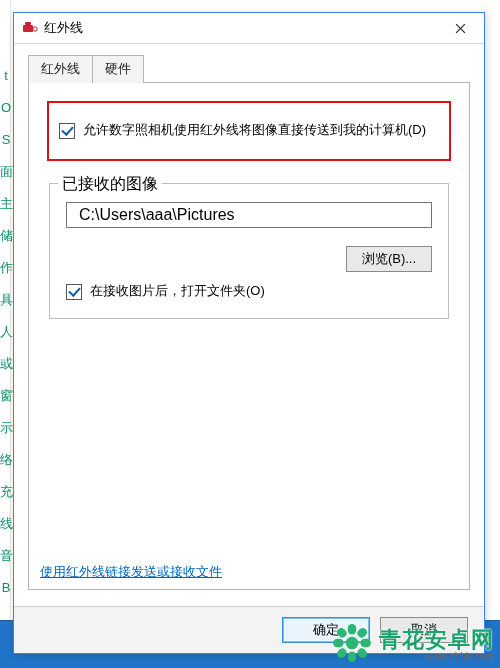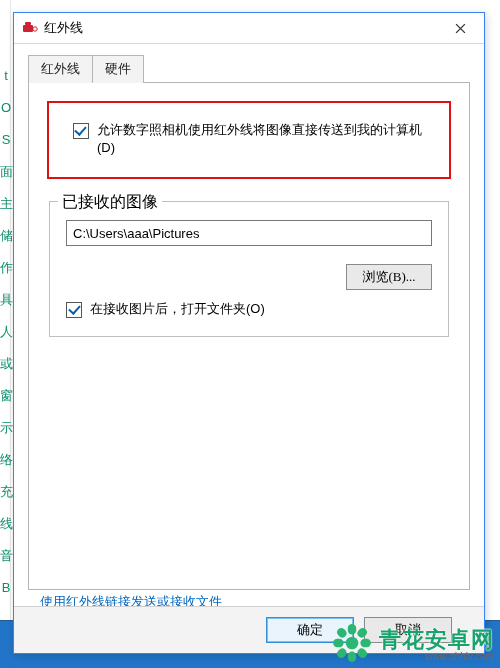--- a/index.html
+++ b/index.html
@@ -19,38 +19,38 @@
 
   .client{position:relative;padding:10px 14px 0 14px;height:calc(100% - 30px - 48px)}
 
   .tabstrip{position:relative;height:28px;border-bottom:1px solid #b5b5b5;display:flex;align-items:flex-end;gap:0}
   .tab{position:relative;padding:4px 12px 5px;border:1px solid #b5b5b5;border-bottom:none;background:#fff;margin-right:-1px;font-size:13px;color:#222;top:1px}
   .tab.inactive{background:#f3f3f3}
   .tab.active{background:#fff;z-index:2;border-bottom:1px solid #fff}
 
   .panel{border:1px solid #b5b5b5;border-top:none;padding:18px 18px 8px 18px;min-height:480px}
 
-  .highlight-box{border:2px solid #d11; padding:18px 10px 20px 24px;margin-bottom:22px}
+  .highlight-box{border:2px solid #d11; padding:18px 10px 20px 10px;margin-bottom:22px}
   .chk-row{display:flex;align-items:flex-start;gap:8px}
   .chk{width:14px;height:14px;border:1px solid #555;display:inline-flex;align-items:center;justify-content:center;margin-top:2px;background:#fff}
   .chk.checked::after{content:"";width:9px;height:5px;border:2px solid #0a5ea8;border-top:none;border-right:none;transform:rotate(-48deg);margin-top:-3px}
   .chk-label{line-height:18px}
 
   .groupbox{border:1px solid #bfbfbf;padding:18px 16px 18px 16px;position:relative;margin-top:6px}
   .group-legend{position:absolute;top:-10px;left:8px;background:#fff;padding:0 4px;font-size:16px}
   .field-label{margin:2px 0 8px 2px}
-  .path-input{width:100%;height:26px;border:1px solid #767676;padding:2px 6px;font-size:13px;font-family:inherit;box-sizing:border-box}
+  .path-input{width:100%;height:26px;border:1px solid #767676;padding:2px 12px;font-size:16px;font-family:inherit;box-sizing:border-box}
   .browse-row{display:flex;justify-content:flex-end;margin-top:18px}
-  .win-btn{min-width:86px;height:26px;border:1px solid #8a8a8a;background:#e9e9e9;font-size:13px;font-family:Liberation Serif, serif;padding:0 12px;cursor:default}
+  .win-btn{min-width:86px;height:26px;border:1px solid #8a8a8a;background:#e9e9e9;font-size:13px;font-family:Liberation Sans, sans-serif;padding:0 12px;cursor:default}
   .open-after{margin-top:10px}
 
-  .footer-link{position:absolute;left:26px;bottom:42px}
+  .footer-link{position:absolute;left:26px;bottom:72px}
   .footer-link a{color:#0067c0;text-decoration:underline;font-size:13px}
 
-  .buttons{position:absolute;left:0;right:0;bottom:0;height:46px;border-top:1px solid #d0d0d0;background:#f3f3f3;display:flex;align-items:center;justify-content:flex-end;gap:10px;padding:0 32px}
+  .buttons{position:absolute;left:0;right:0;bottom:0;height:46px;border-top:1px solid #d0d0d0;background:#f3f3f3;display:flex;align-items:center;justify-content:flex-end;gap:10px;padding:0 16px}
   .buttons .win-btn{min-width:88px;height:26px}
   .win-btn.default{border:1px solid #3290d8;box-shadow:inset 0 0 0 1px #7cc0ee;background:#eaf4fc}
 
   
   .watermark{position:absolute;right:6px;bottom:4px;display:flex;align-items:center;gap:6px;z-index:50}
   .wm-text{color:#17a36b;font-weight:700;font-size:22px;letter-spacing:1px;text-shadow:0 0 2px #fff,0 0 2px #fff}
   .wm-sub{color:#6a6a6a;font-size:10px;margin-top:-4px;display:block;text-align:right}
   .wm-logo{width:42px;height:42px}
 </style>
 </head>

